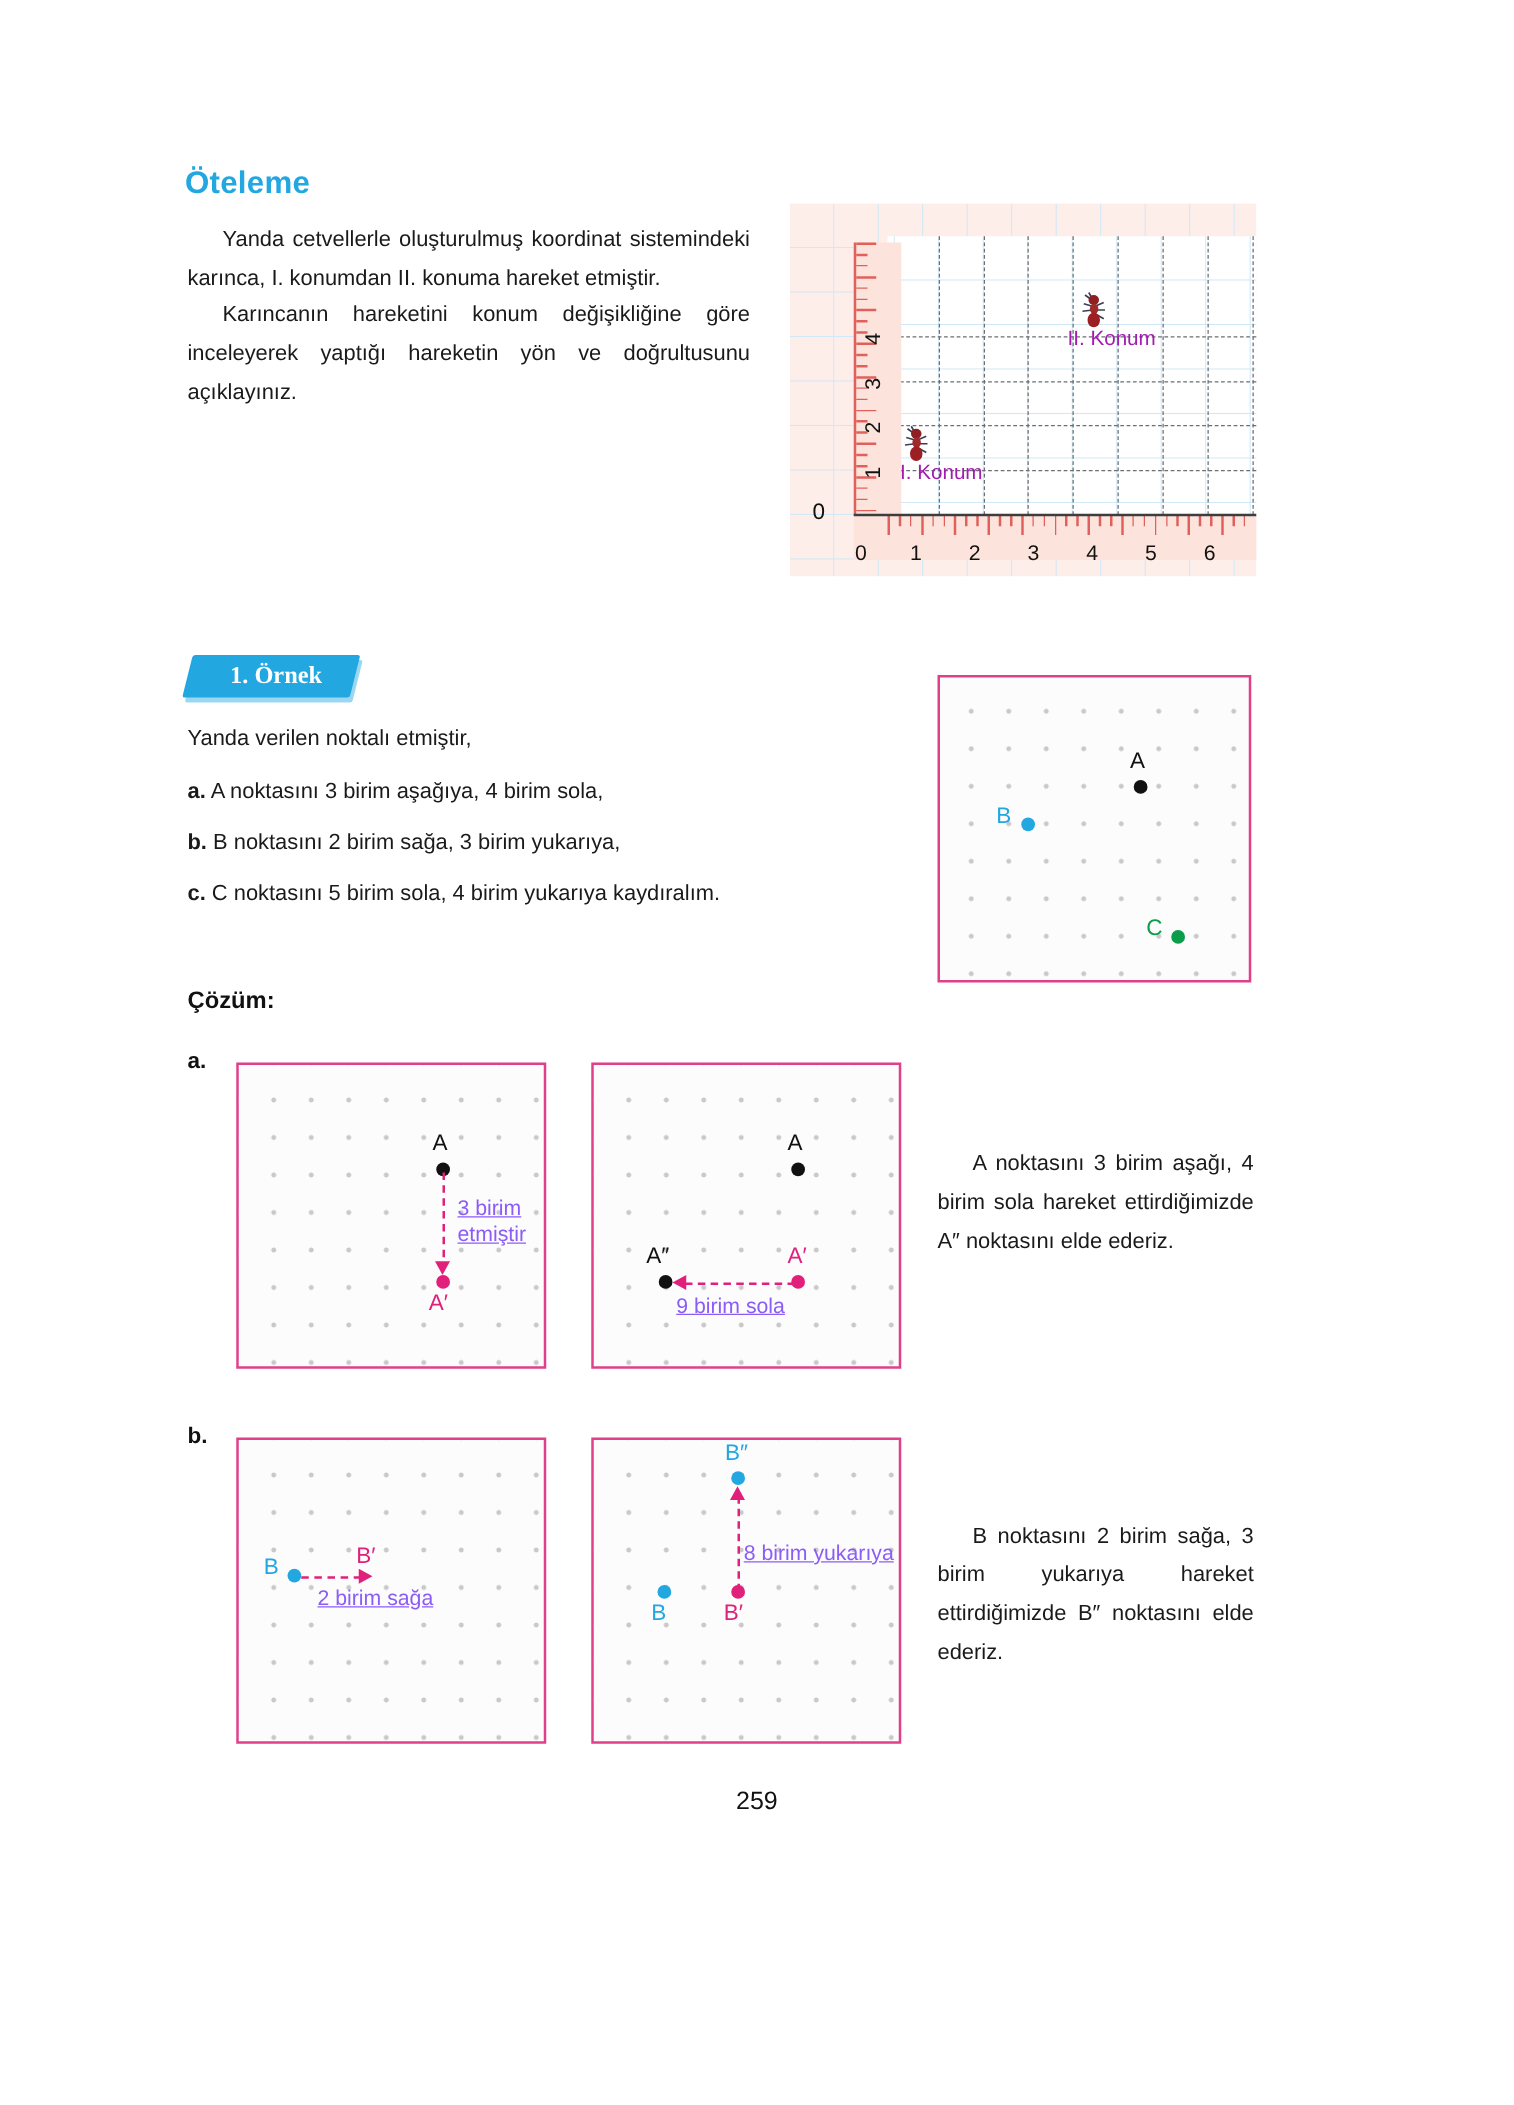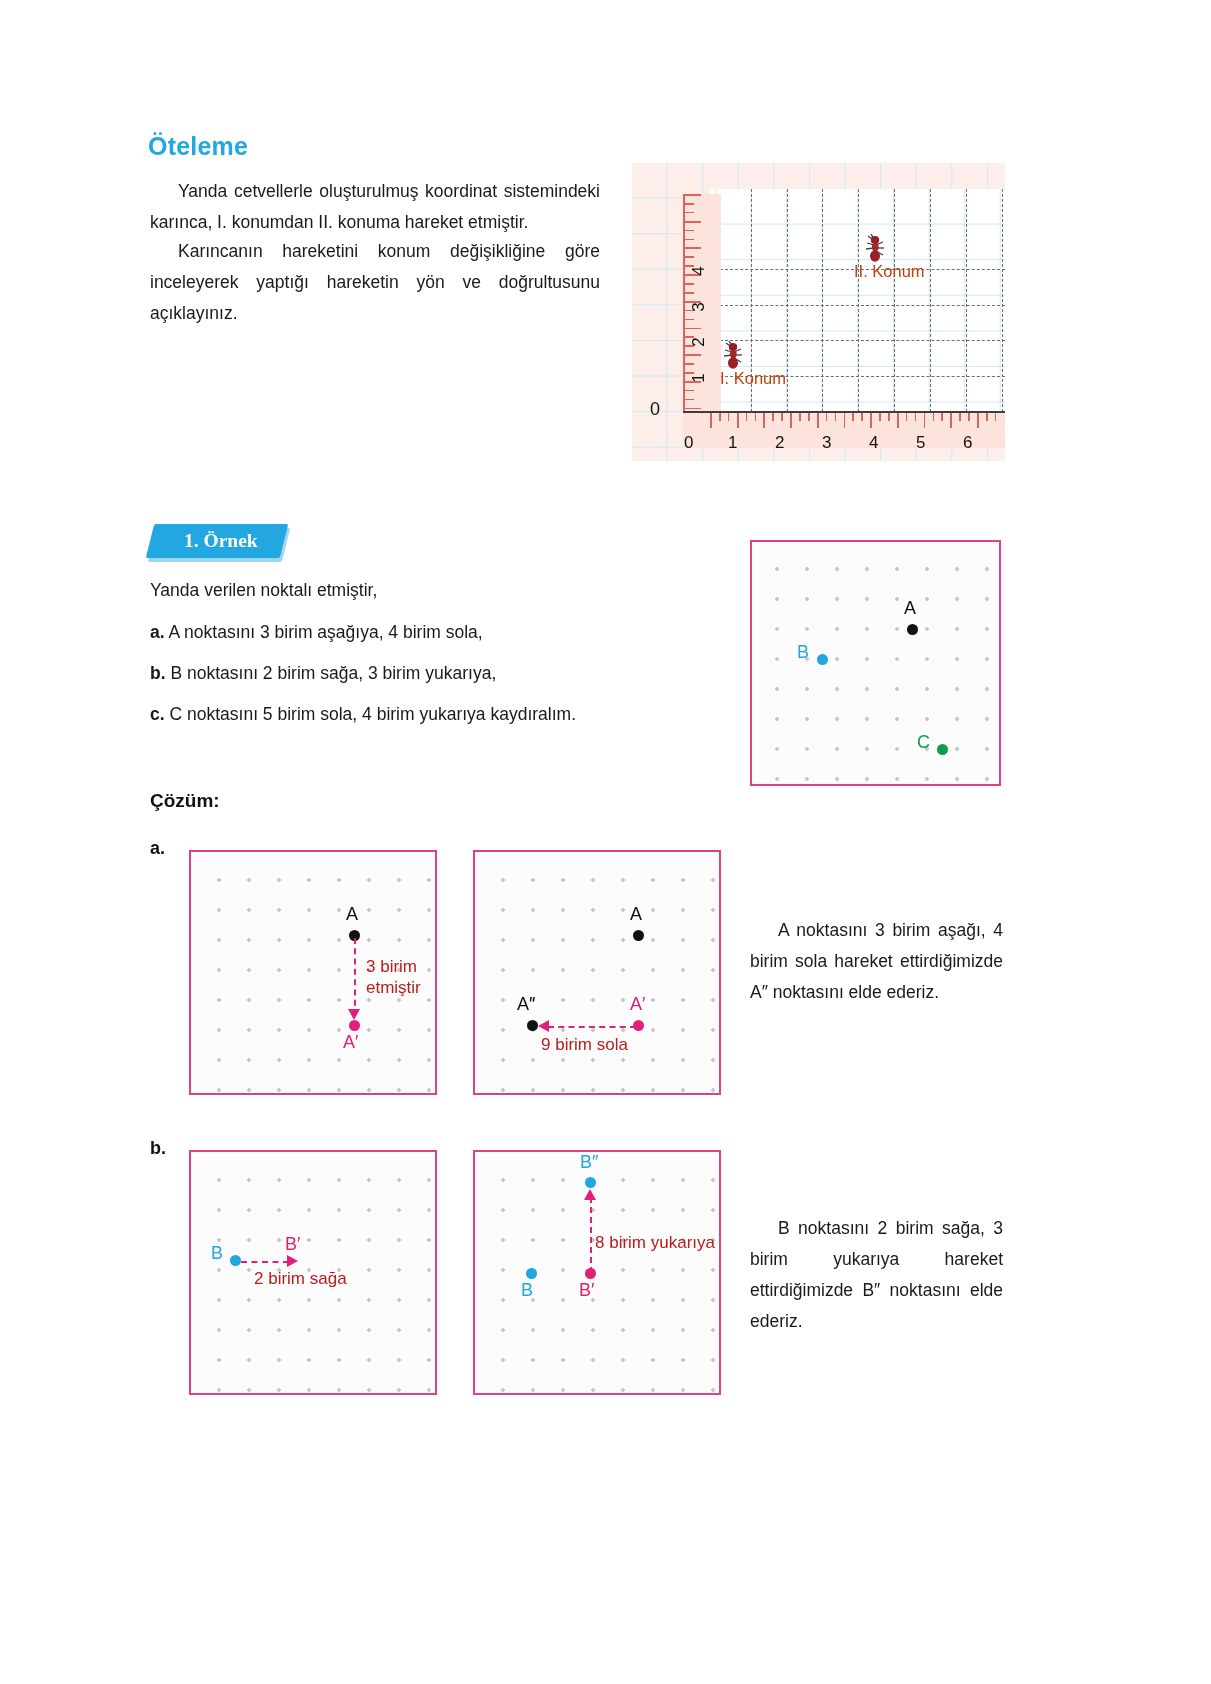--- a/index.html
+++ b/index.html
@@ -63,21 +63,21 @@
   }
   .tick{position:absolute;background:#e0615c;}
 
   .axis-x{position:absolute;left:51px;top:248px;width:322px;height:0;border-top:2.4px solid #3d3d3d;}
   .zero-label{position:absolute;left:18px;top:236px;font-size:18px;color:#111;}
 
   .ylab{position:absolute;font-size:17px;color:#111;transform:rotate(-90deg);transform-origin:center;}
   .xlab{position:absolute;font-size:17px;color:#111;}
 
   .ant{position:absolute;width:26px;height:34px;}
-  .konum-label{position:absolute;font-size:16.5px;color:#c2410c;white-space:nowrap;}
+  .konum-label{position:absolute;font-size:16.5px;color:#a21caf;white-space:nowrap;}
 
   
   .ornek-badge{
     position:absolute;left:150px;top:524px;height:34px;
     padding:0 26px 0 34px;
     background:#22a7e0;color:#fff;
     font-family:"Liberation Serif", serif;
     font-size:19.5px;font-weight:bold;
     display:flex;align-items:center;
     transform:skewX(-14deg);
@@ -116,21 +116,21 @@
   .plabel.pink{color:#e0207a;}
 
   .arrow-v{position:absolute;border-left:2.4px dashed #e0207a;}
   .arrow-h{position:absolute;border-top:2.4px dashed #e0207a;}
   .arrowhead{position:absolute;width:0;height:0;}
   .ah-down{border-left:6.5px solid transparent;border-right:6.5px solid transparent;border-top:11px solid #e0207a;}
   .ah-up{border-left:6.5px solid transparent;border-right:6.5px solid transparent;border-bottom:11px solid #e0207a;}
   .ah-left{border-top:6.5px solid transparent;border-bottom:6.5px solid transparent;border-right:11px solid #e0207a;}
   .ah-right{border-top:6.5px solid transparent;border-bottom:6.5px solid transparent;border-left:11px solid #e0207a;}
 
-  .movelabel{position:absolute;font-size:17px;color:#b91c1c;white-space:nowrap;line-height:21px;}
+  .movelabel{position:absolute;font-size:17px;color:#8b5cf6;white-space:nowrap;line-height:21px;text-decoration:underline;}
 
   .sidetext{
     position:absolute;font-size:17.5px;line-height:31px;
     text-align:justify;color:#1a1a1a;
   }
   .sidetext.indent{text-indent:28px;}
 
   .pageno{position:absolute;left:0;right:0;top:1430px;text-align:center;font-size:20px;color:#111;}
 </style>
 </head>
@@ -383,14 +383,15 @@
     <div class="plabel pink" style="left:104px;top:128px;">B′</div>
 
     <div class="pt pt-blue" style="left:51px;top:116px;"></div>
     <div class="plabel blue" style="left:46px;top:128px;">B</div>
 
     <div class="movelabel" style="left:120px;top:80px;">8 birim yukarıya</div>
   </div>
 
   <div class="sidetext indent" style="left:750px;top:1213px;width:253px;">B noktasını 2 birim sağa, 3 birim yukarıya hareket ettirdiğimizde B″ noktasını elde ederiz.</div>
 
+  <div class="pageno">259</div>
 
 </div>
 
 </body></html>

